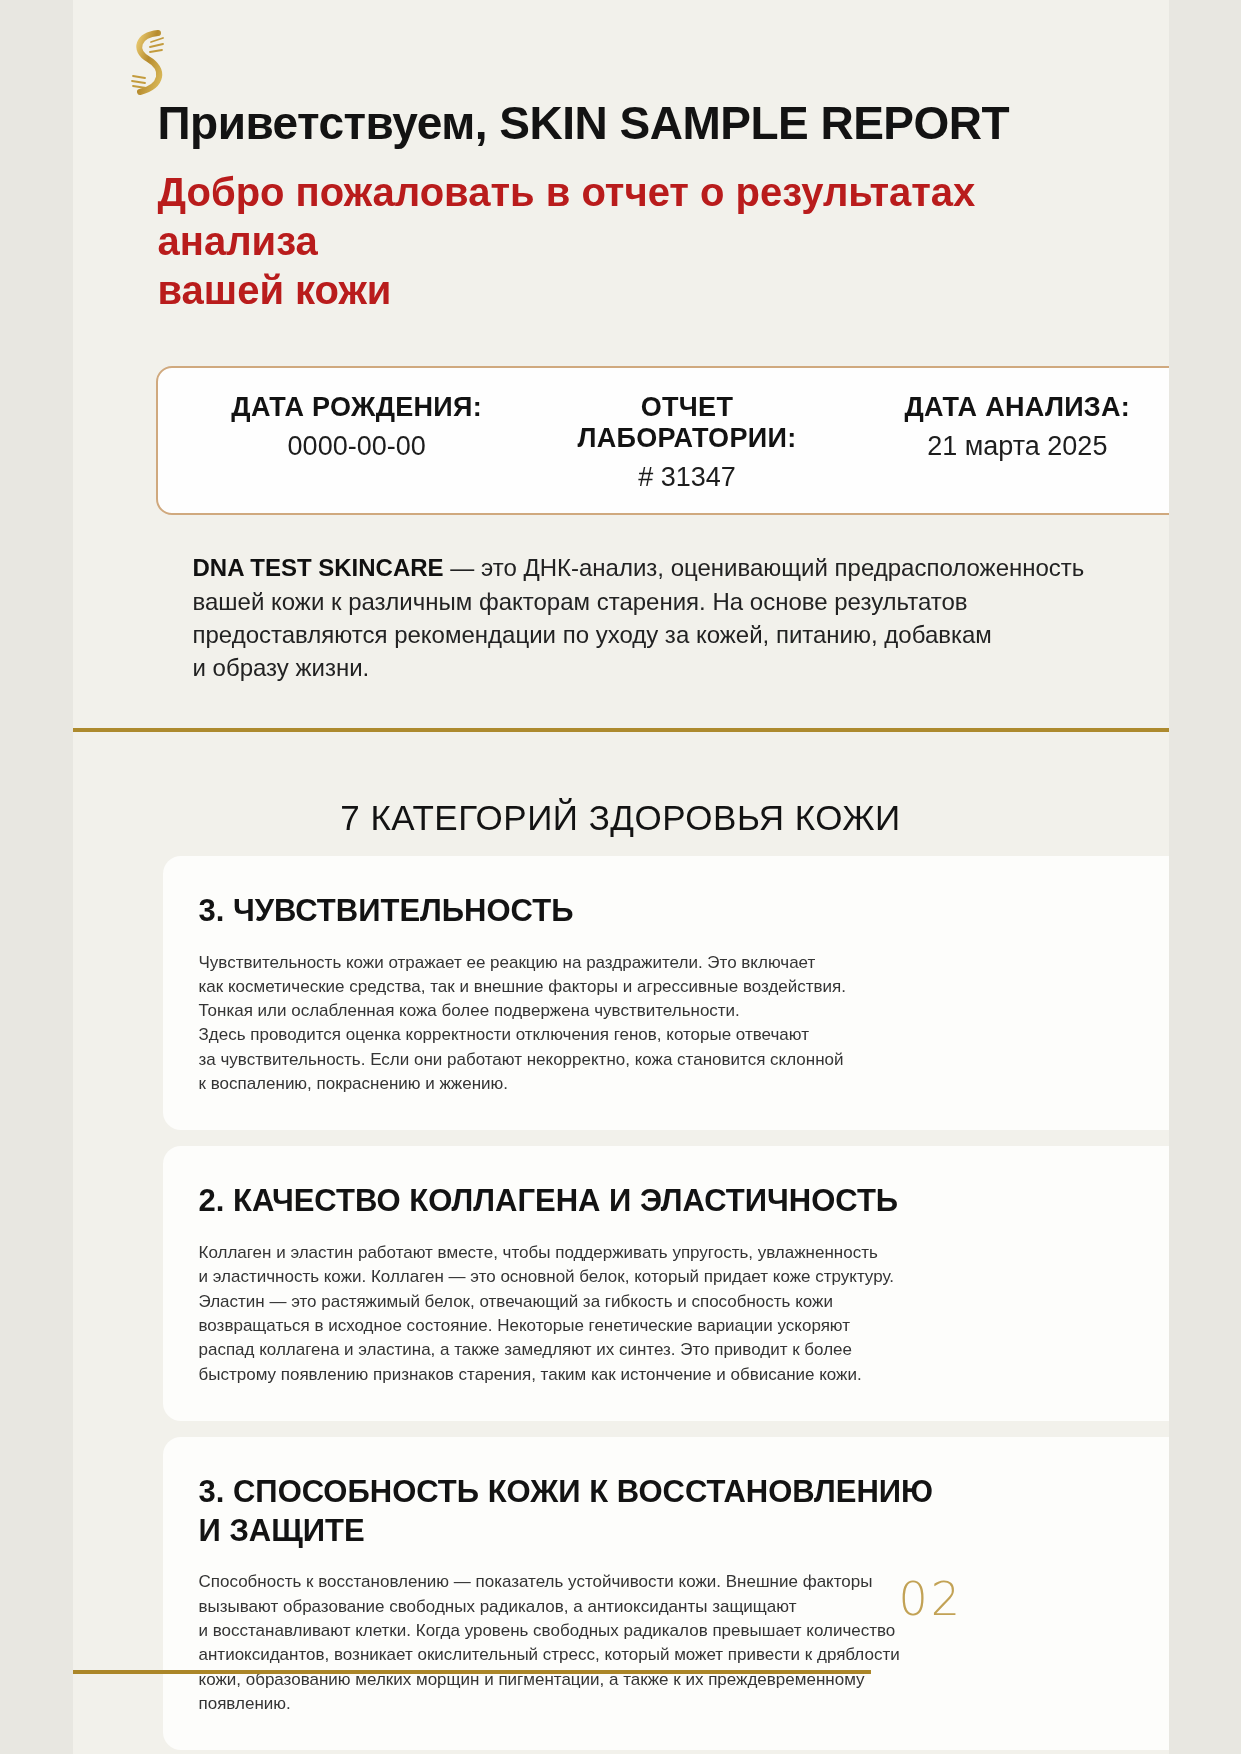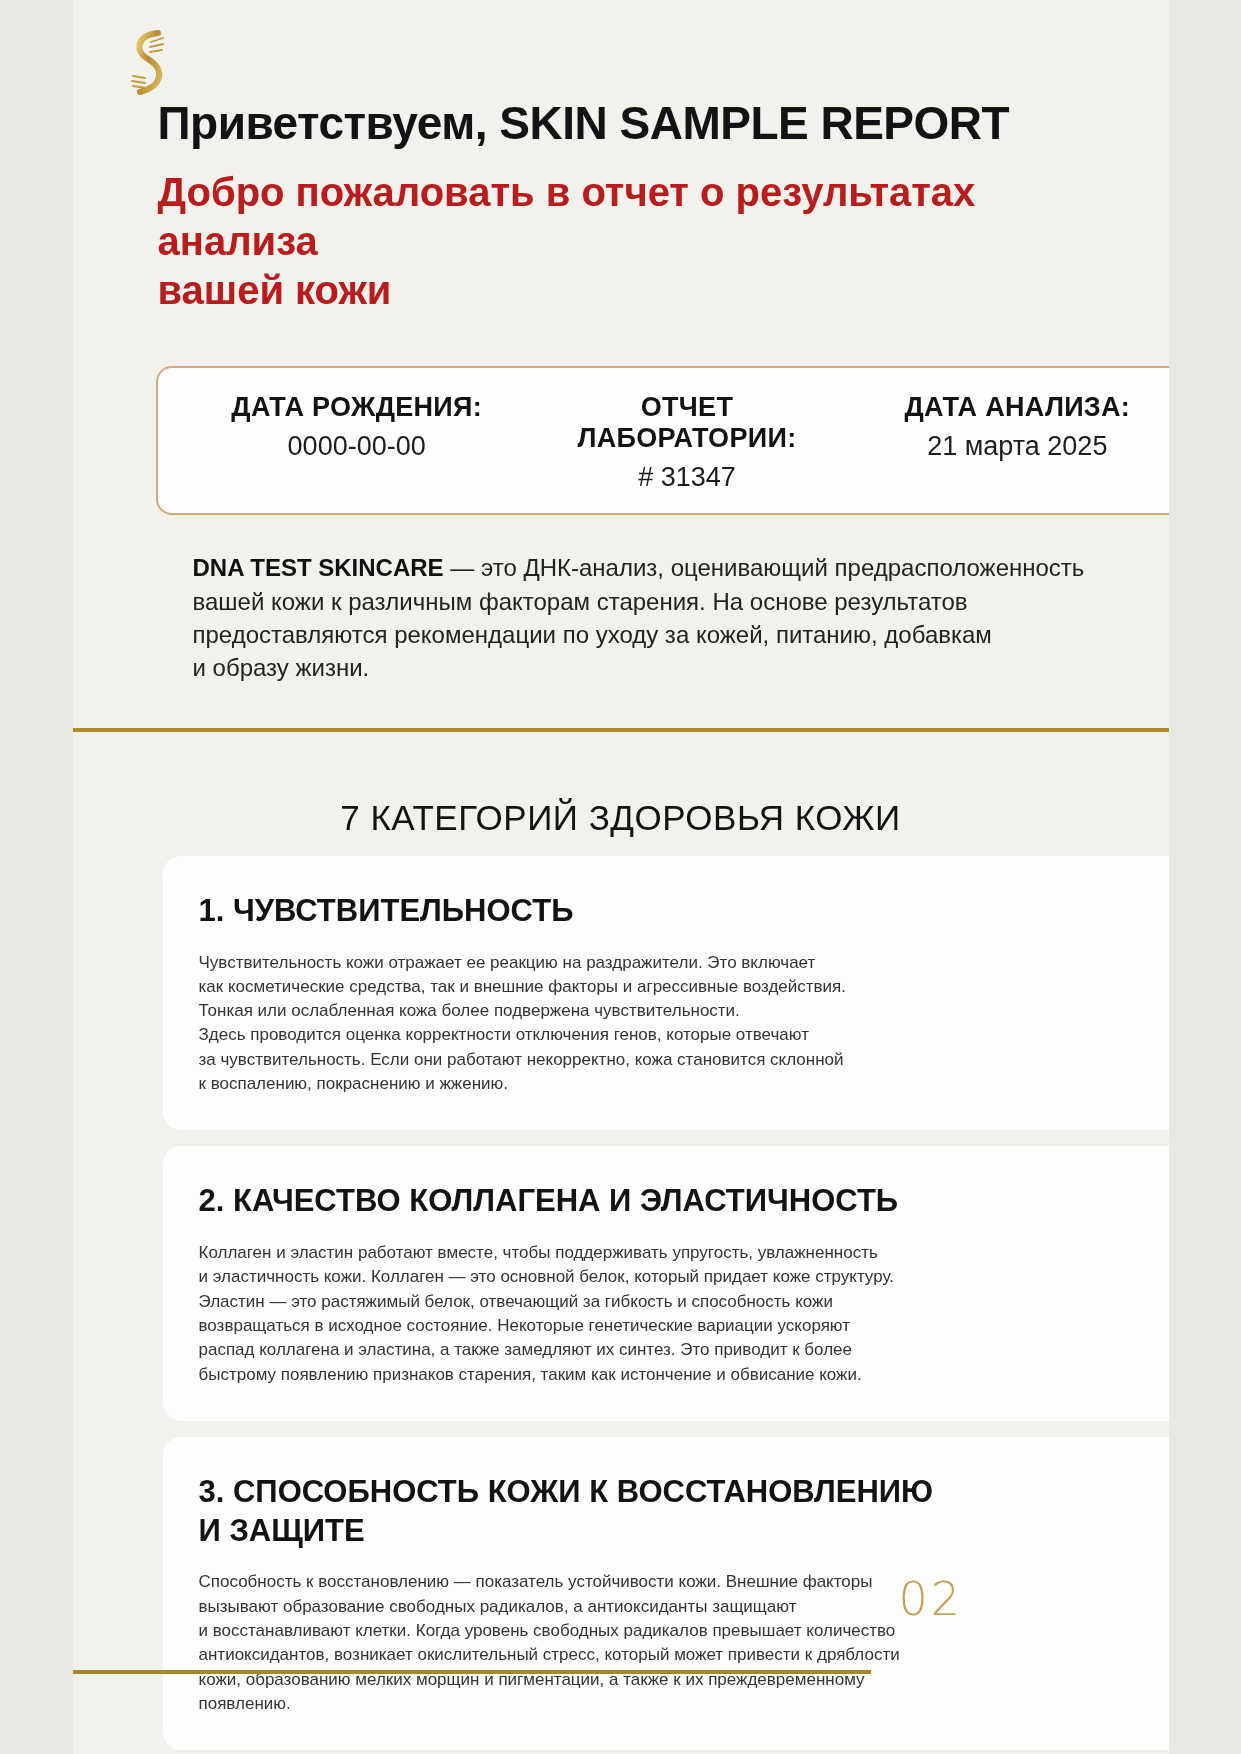--- a/index.html
+++ b/index.html
@@ -178,21 +178,21 @@
 вашей кожи к различным факторам старения. На основе результатов
 предоставляются рекомендации по уходу за кожей, питанию, добавкам
 и образу жизни.</span></p>
 
     <div class="gold-divider"></div>
 
     <h2 class="section-title">7 КАТЕГОРИЙ ЗДОРОВЬЯ КОЖИ</h2>
 
     <div class="cards">
       <div class="card">
-        <h3 class="card-heading">1. ЧУВСТВИТЕЛЬНОСТЬ</h3>
+        <h3 class="card-heading">3. ЧУВСТВИТЕЛЬНОСТЬ</h3>
         <p class="card-body">Чувствительность кожи отражает ее реакцию на раздражители. Это включает
 как косметические средства, так и внешние факторы и агрессивные воздействия.
 Тонкая или ослабленная кожа более подвержена чувствительности.
 Здесь проводится оценка корректности отключения генов, которые отвечают
 за чувствительность. Если они работают некорректно, кожа становится склонной
 к воспалению, покраснению и жжению.</p>
       </div>
       <div class="card">
         <h3 class="card-heading">2. КАЧЕСТВО КОЛЛАГЕНА И ЭЛАСТИЧНОСТЬ</h3>
         <p class="card-body">Коллаген и эластин работают вместе, чтобы поддерживать упругость, увлажненность

